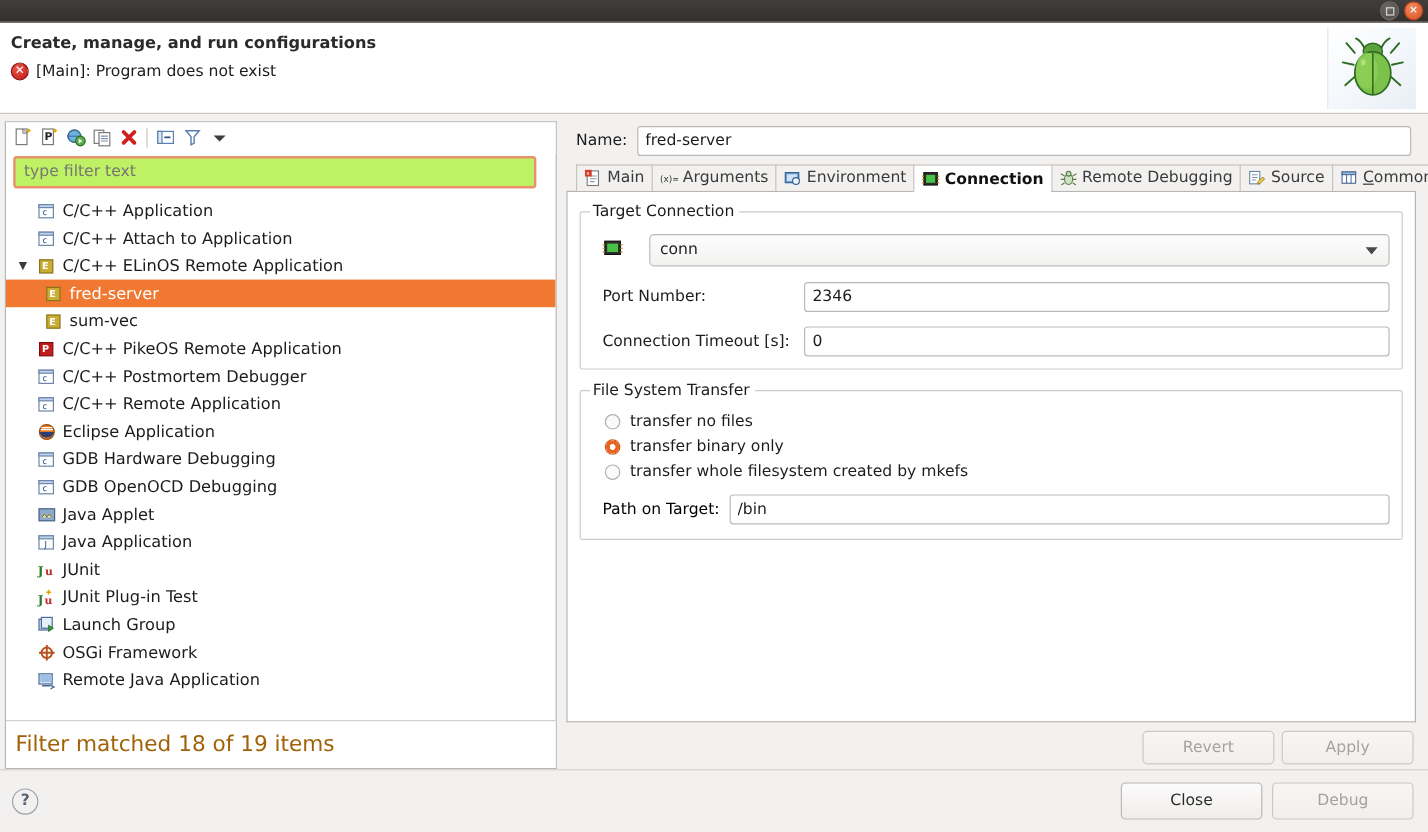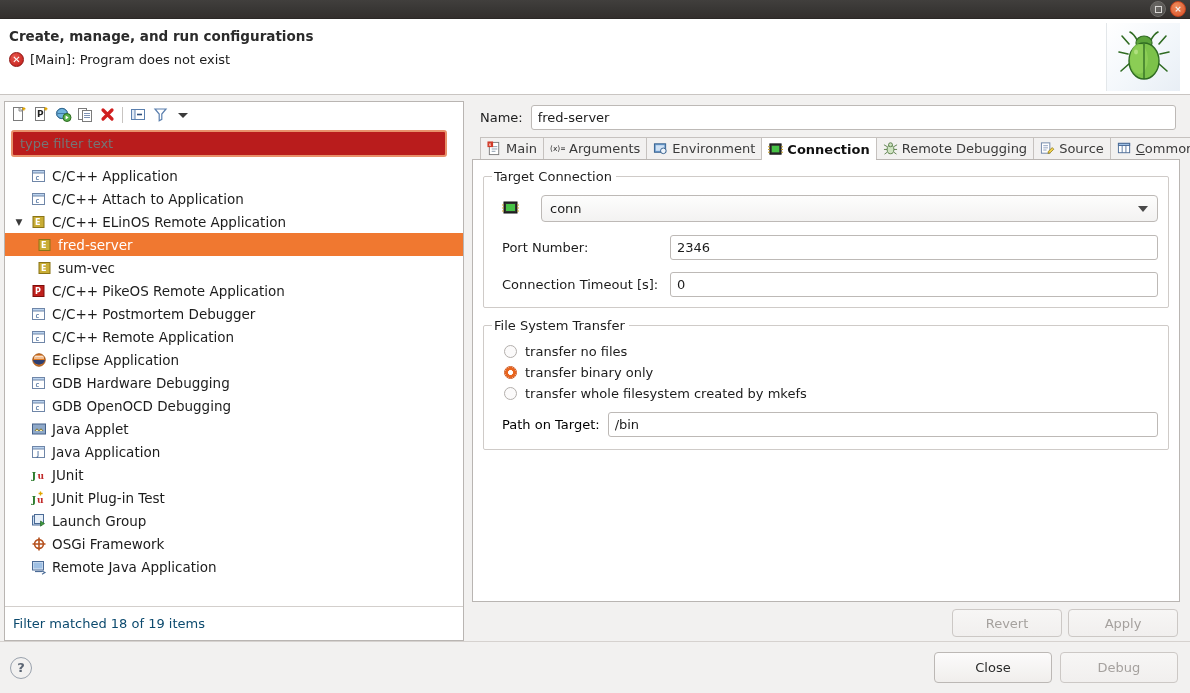--- a/index.html
+++ b/index.html
@@ -120,21 +120,21 @@
     width: 20px; height: 20px;
     display: flex; align-items: center; justify-content: center;
   }
   .tsep { width: 1px; height: 16px; background: #c8c4c1; margin: 0 3px; }
 
   .filter-box {
     margin: 2px 16px 4px 6px; flex: none;
     height: 27px;
     border: 2px solid #e8916a;
     border-radius: 3px;
-    background: #b91c1c;
+    background: #bef264;
     display: flex; align-items: center;
     padding: 0 5px;
     position: relative;
   }
   .filter-box input {
     border: 0; outline: 0; width: 100%;
     font-family: inherit; font-size: 13px;
     background: transparent;
   }
 
@@ -162,22 +162,22 @@
     display: flex; align-items: center; justify-content: center;
   }
   .tree-row .ico { width: 17px; height: 16px; flex: none; display:flex; align-items:center; justify-content:center;}
   .tree-row.child { padding-left: 32px; }
   .tree-row.child .ico { width: 16px; }
 
   .tree-footer {
     flex: none;
     border-top: 1px solid #d3cfcc;
     padding: 9px 0 9px 8px;
-    font-size: 13px;
-    color: #0c4a6e;
+    font-size: 18px;
+    color: #a16207;
     background: #ffffff;
   }
 
   
   .right-pane {
     flex: 1 1 auto;
     display: flex; flex-direction: column;
     min-width: 0;
     padding-right: 2px;
   }

